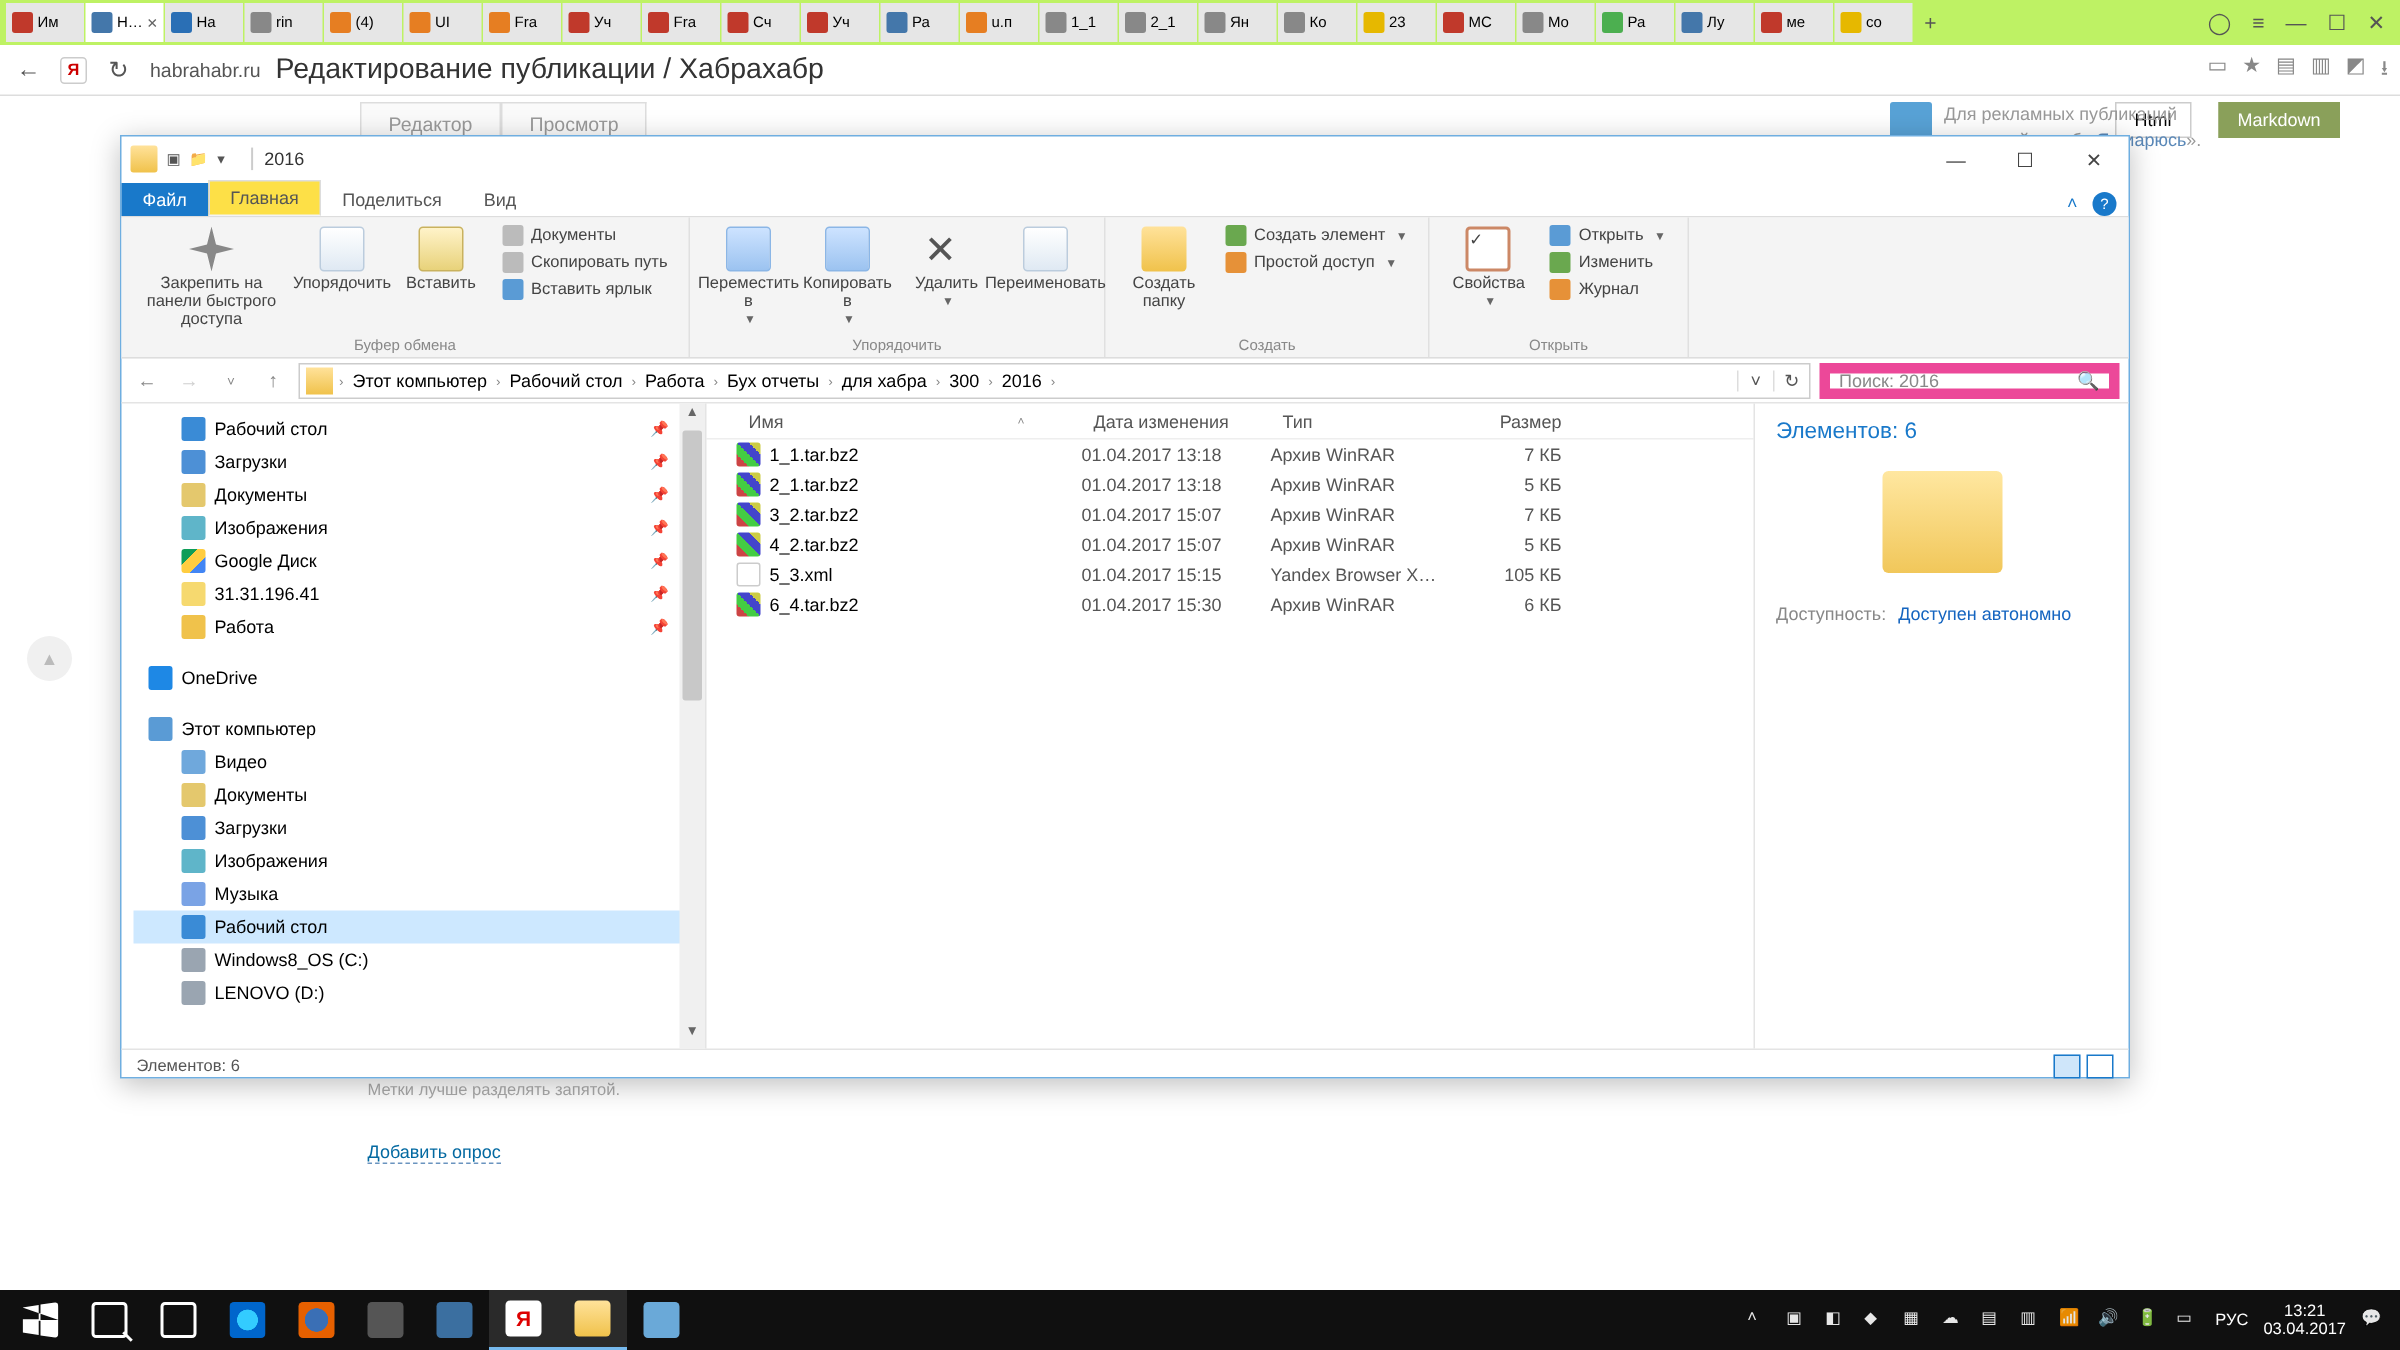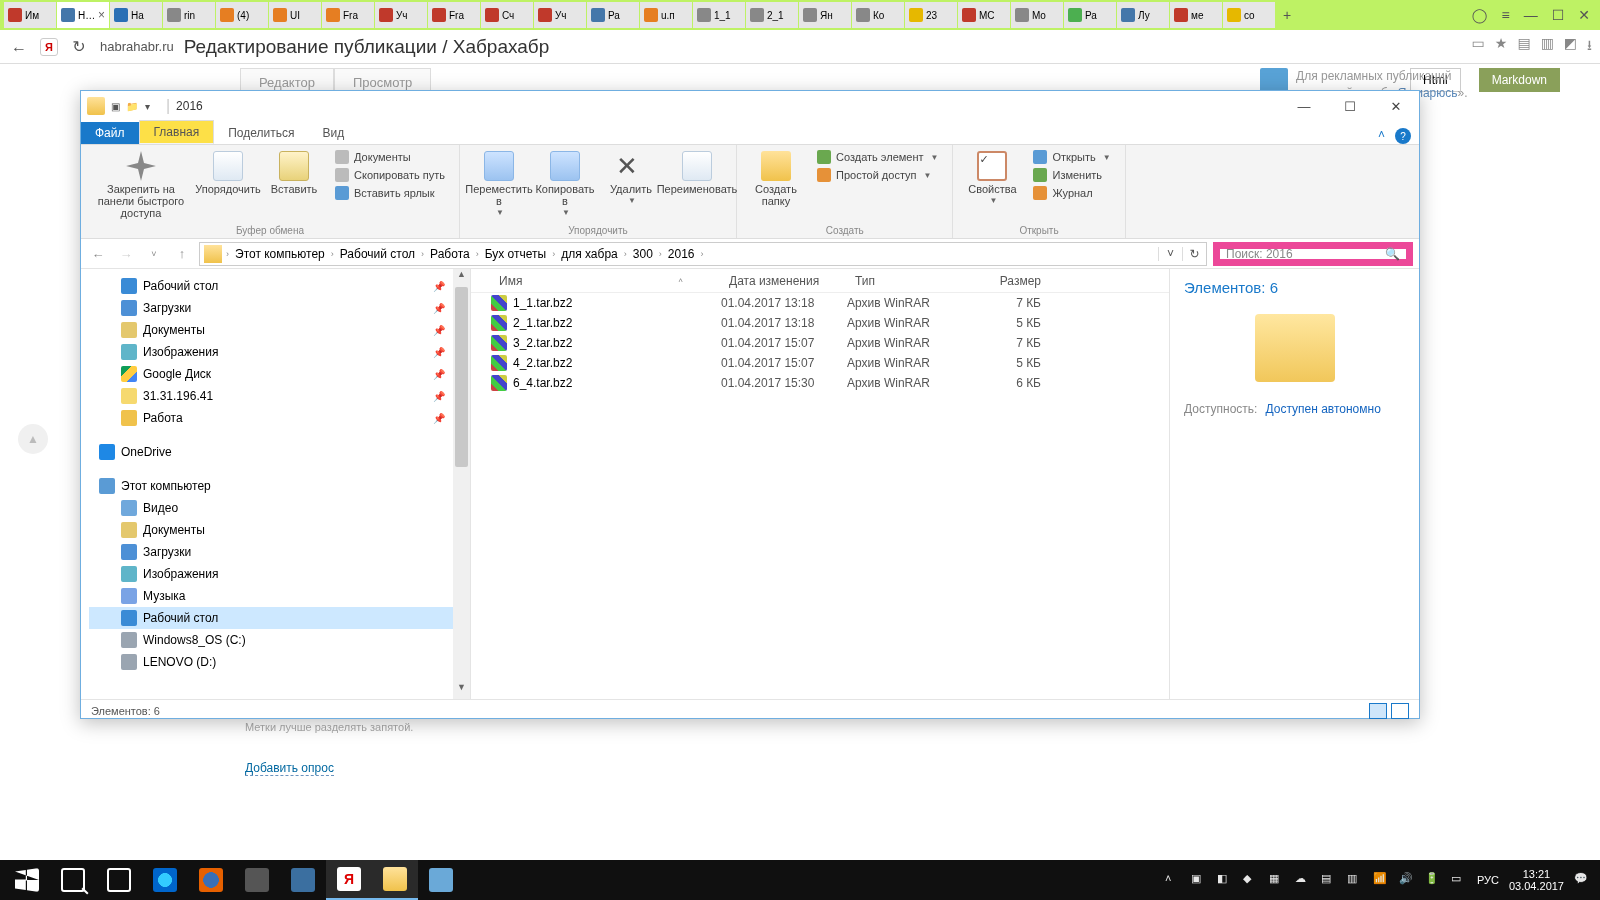--- a/index.html
+++ b/index.html
@@ -612,20 +612,29 @@
                 <div class="cname">
                   <span class="ficon "></span>
                   <span>4_2.tar.bz2</span>
                 </div>
                 <div class="cdate">01.04.2017 15:07</div>
                 <div class="ctype">Архив WinRAR</div>
                 <div class="csize">5 КБ</div>
               </div>
               <div class="frow">
                 <div class="cname">
+                  <span class="ficon xml"></span>
+                  <span>5_3.xml</span>
+                </div>
+                <div class="cdate">01.04.2017 15:15</div>
+                <div class="ctype">Yandex Browser X…</div>
+                <div class="csize">105 КБ</div>
+              </div>
+              <div class="frow">
+                <div class="cname">
                   <span class="ficon "></span>
                   <span>6_4.tar.bz2</span>
                 </div>
                 <div class="cdate">01.04.2017 15:30</div>
                 <div class="ctype">Архив WinRAR</div>
                 <div class="csize">6 КБ</div>
               </div>
             </div>
         </div>
         <div class="details-pane">

